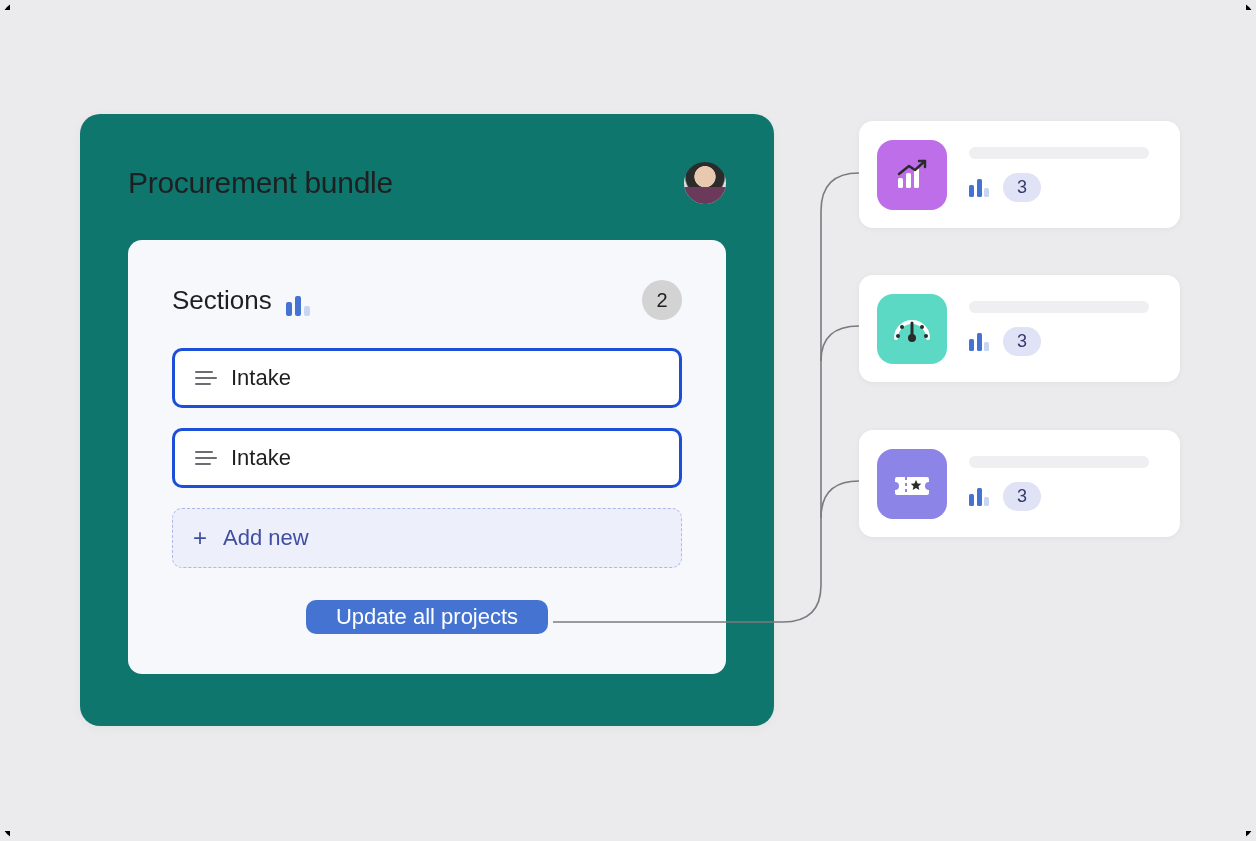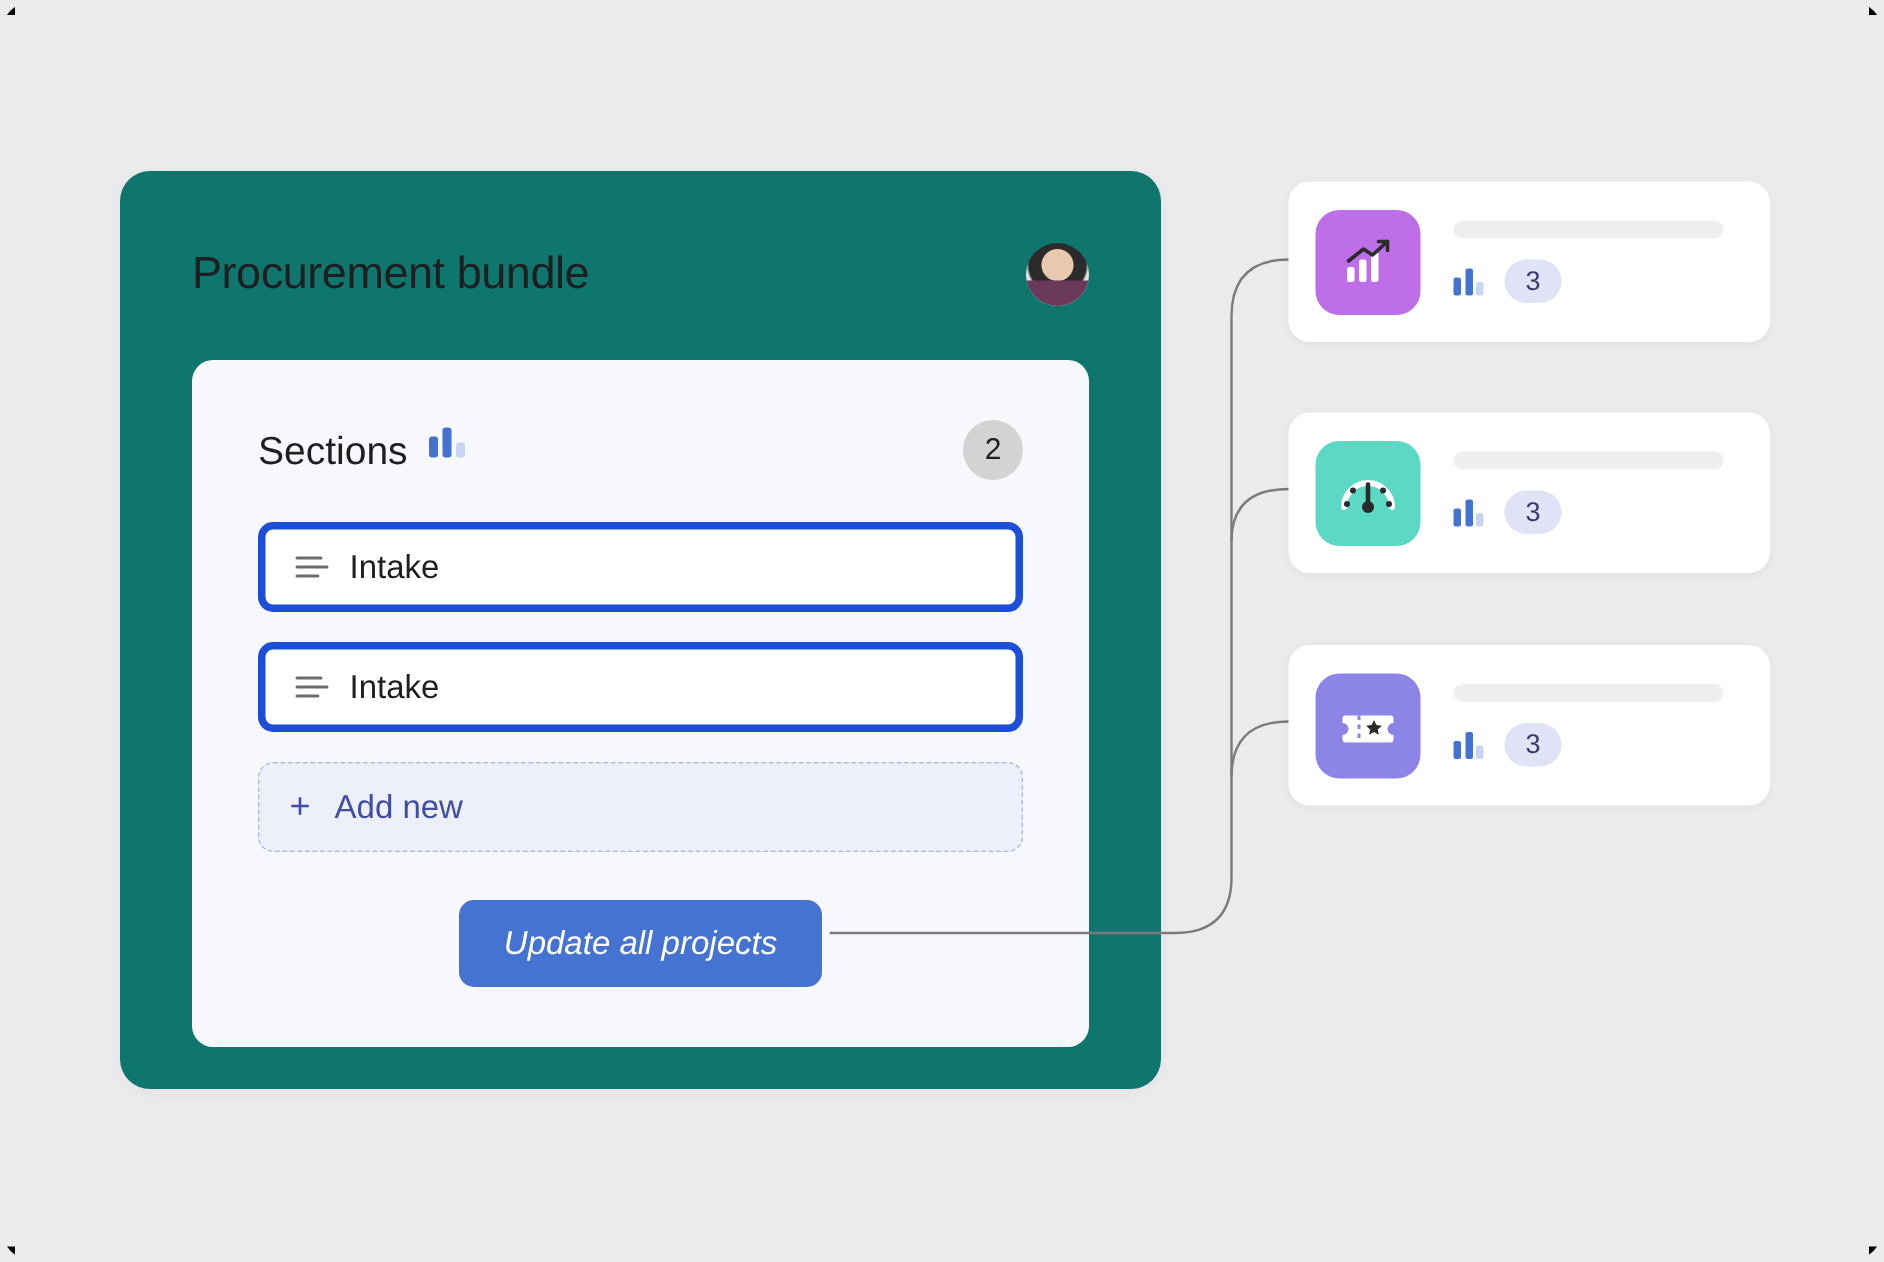--- a/index.html
+++ b/index.html
@@ -36,39 +36,39 @@
     content:""; position:absolute; left:0; right:0; bottom:0; height:40%;
     background:#6b3a5a;
   }
 
   .sections-card {
     background:#F6F8FB;
     border-radius: 14px;
     padding: 40px 44px 40px 44px;
   }
   .sections-header { display:flex; justify-content:space-between; align-items:center; margin-bottom: 28px; }
-  .sections-left { display:flex; align-items:flex-start; gap:14px; }
+  .sections-left { display:flex; align-items:flex-end; gap:14px; }
   .sections-title { font-size:26px; font-weight:500; color:#1e1f21; }
 
   .bars-icon { display:inline-flex; align-items:flex-end; gap:3px; height:20px; }
   .bars-icon span { display:block; width:6px; border-radius:2px; }
   .bars-icon .b1{ height:14px; background:#4573D2; }
   .bars-icon .b2{ height:20px; background:#4573D2; }
   .bars-icon .b3{ height:10px; background:#C9D6F1; }
 
   .count-badge {
     min-width:40px; height:40px; border-radius:50%;
     background:#D3D3D3; color:#1e1f21;
     display:flex; align-items:center; justify-content:center;
     font-size:20px; font-weight:400;
   }
 
   .section-row {
     background:#fff;
-    border:5px solid #1d4ed8;
+    border:3px solid #1d4ed8;
     border-radius:10px;
     height:60px;
     display:flex; align-items:center; gap:16px;
     padding:0 20px;
     margin-bottom:20px;
     font-size:22px; color:#1e1f21;
   }
   .list-icon { width:20px; display:flex; flex-direction:column; gap:4px; }
   .list-icon span { display:block; height:2px; background:#6b6d72; border-radius:1px; }
   .list-icon span:nth-child(1){width:18px}
@@ -89,23 +89,22 @@
   .plus { font-size:24px; font-weight:400; color:#3F4DA3; line-height:1; }
 
   .update-btn {
     display:block;
     margin: 32px auto 0 auto;
     background:#4573D2;
     color:#fff;
     border:none;
     border-radius:10px;
     font-size:22px;
-    padding:16px 30px;
+    padding:4px 30px;
     cursor:pointer;
-    font-style:italic;
   }
 
   
   .proj-card {
     position:absolute;
     width:321px; height:107px;
     background:#fff;
     border-radius:14px;
     box-shadow: 0 1px 6px rgba(0,0,0,0.05);
     display:flex; align-items:center;

